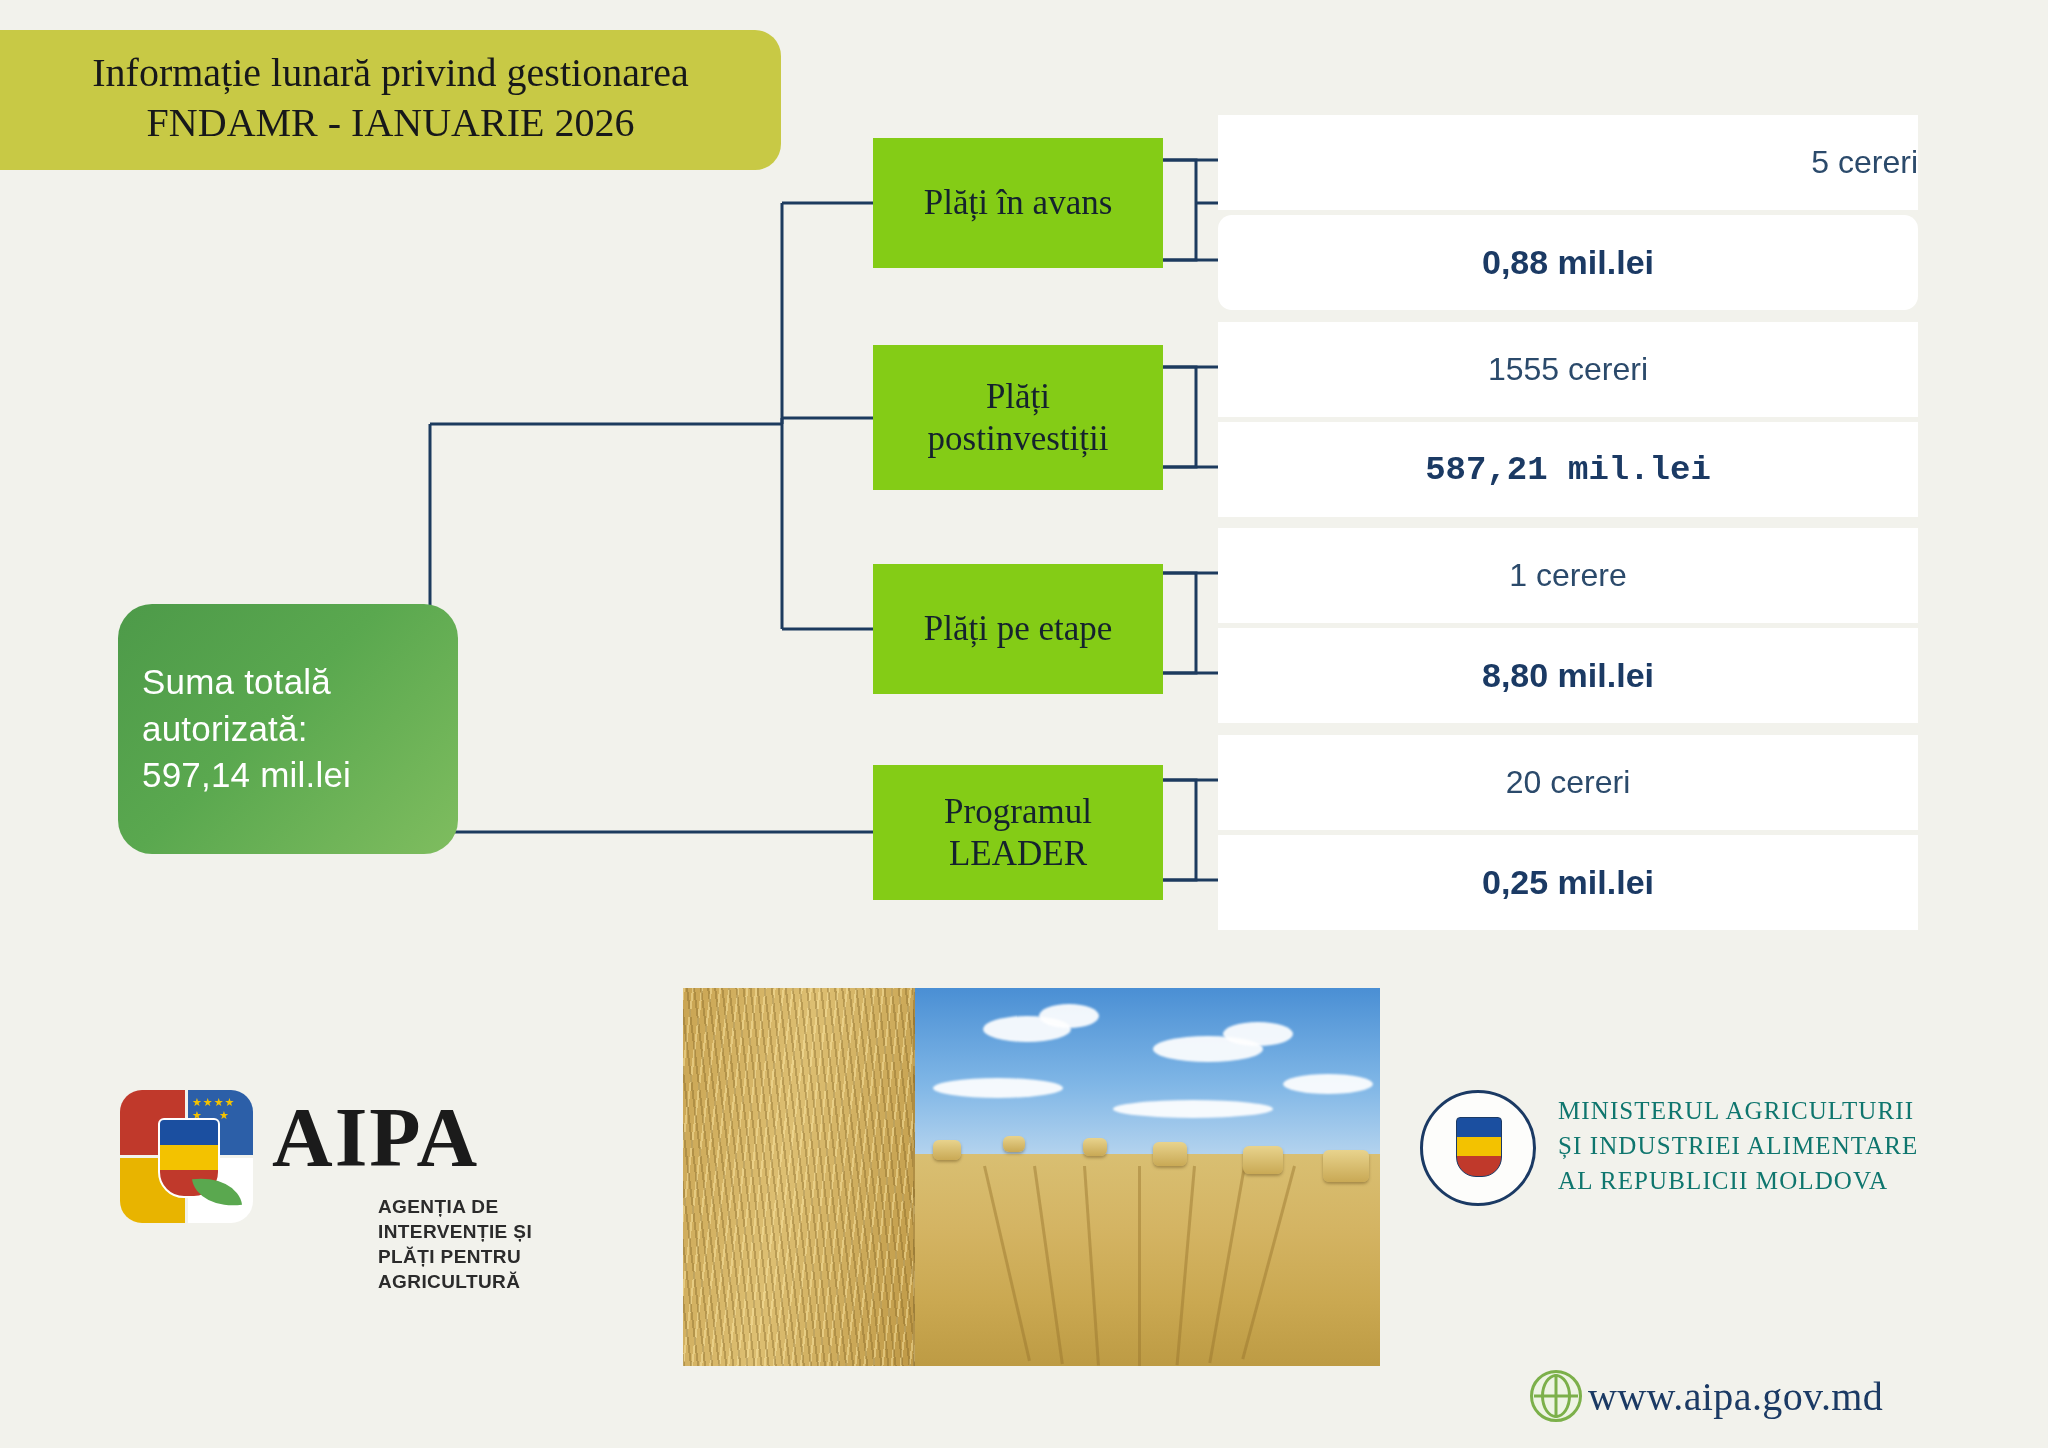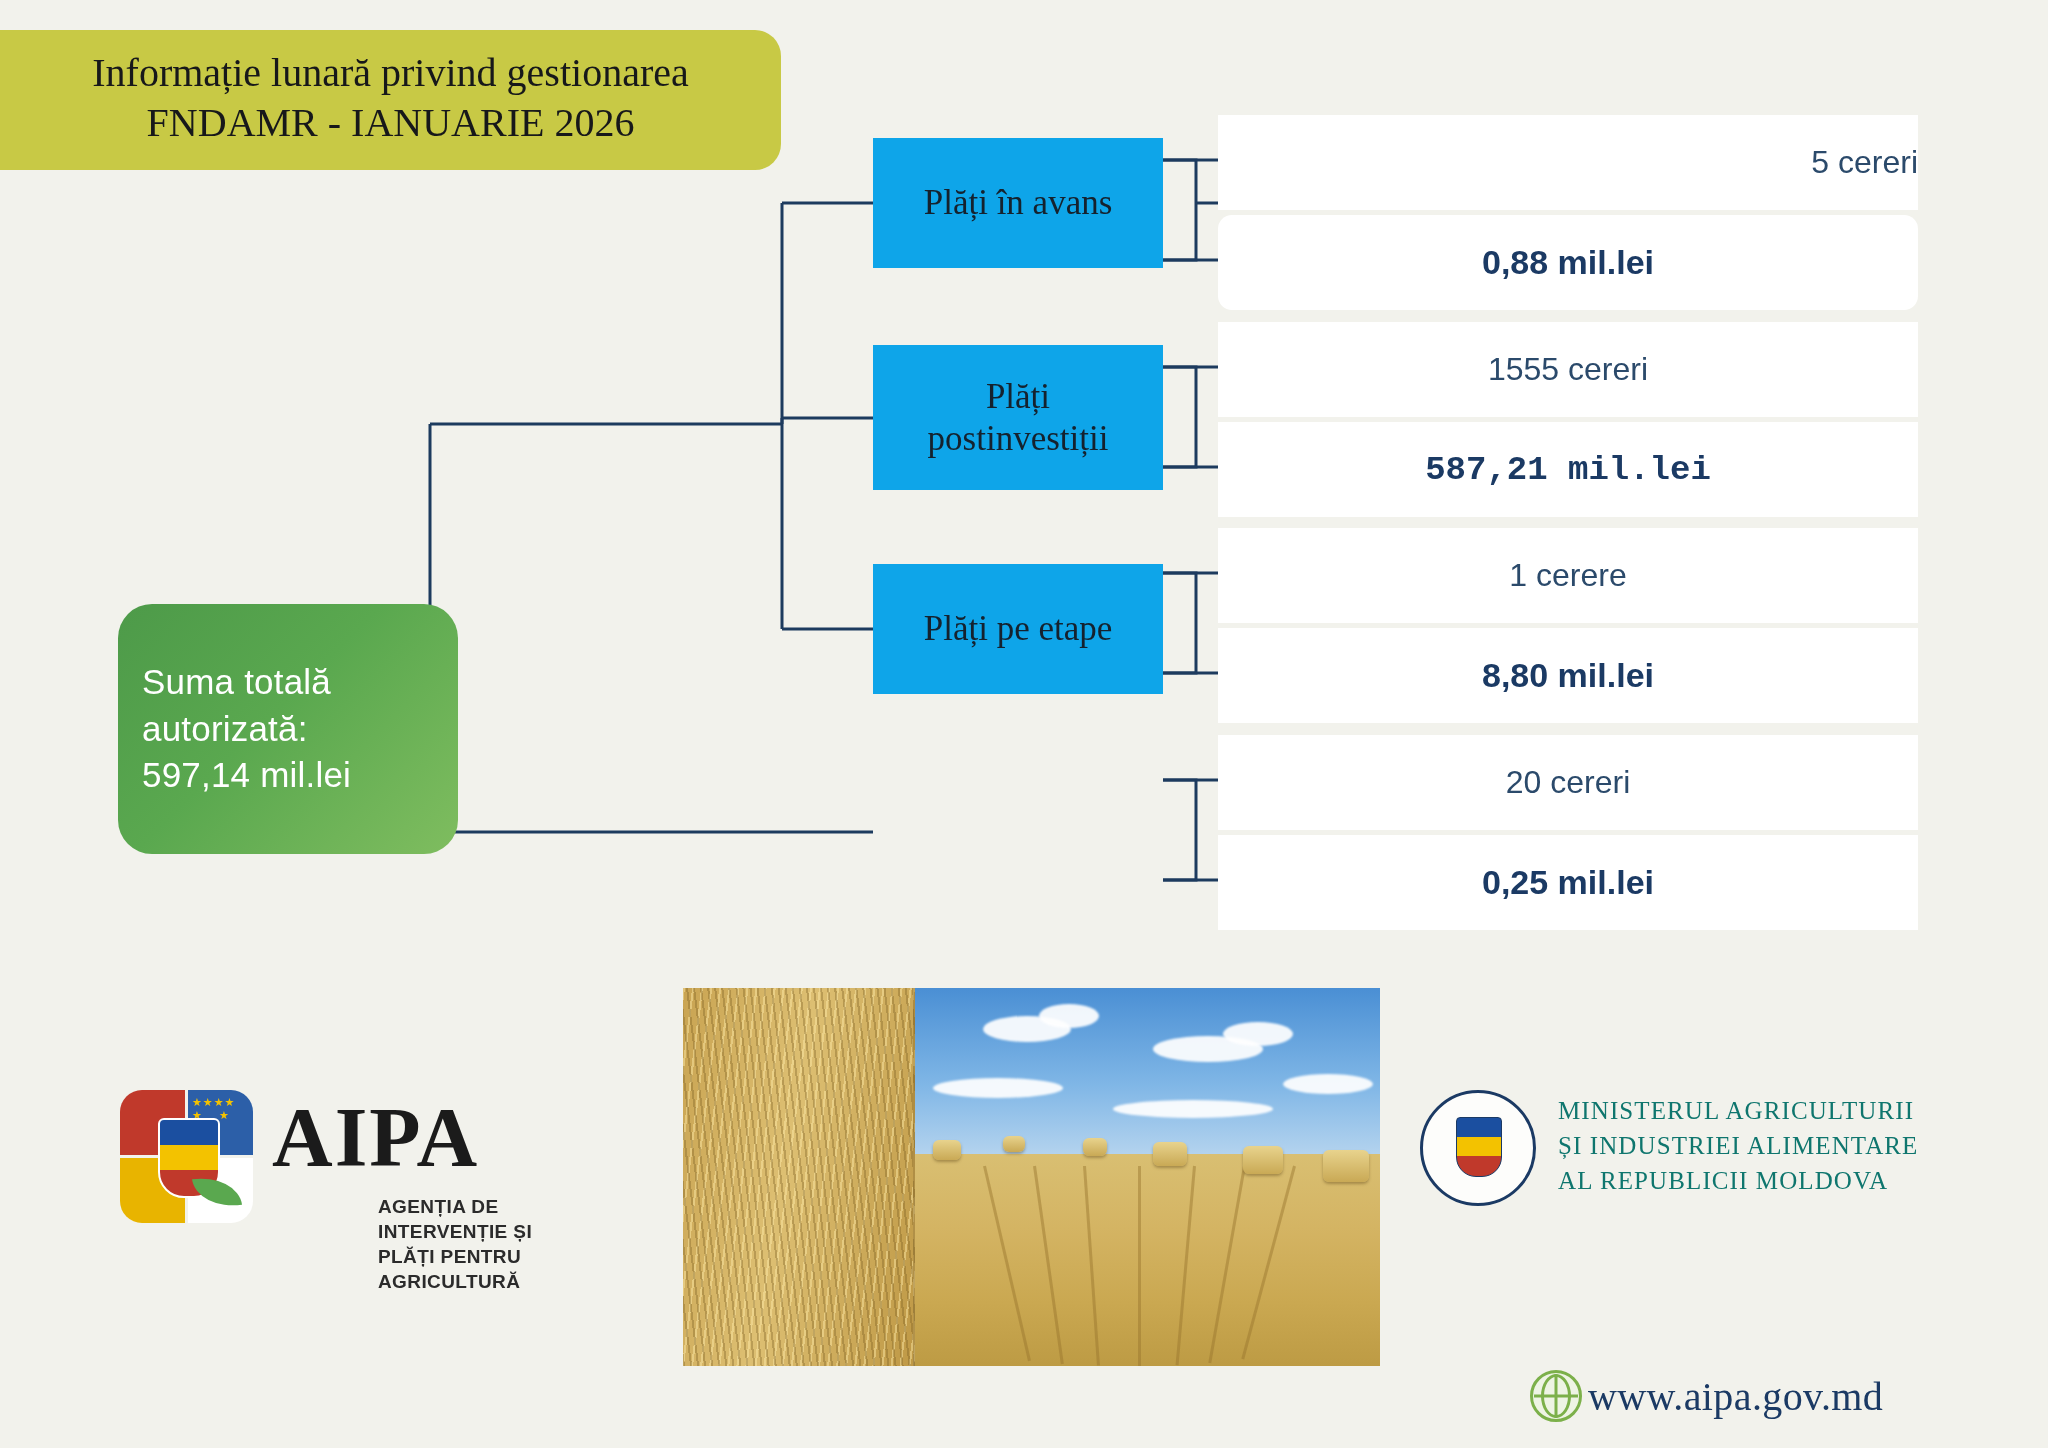--- a/index.html
+++ b/index.html
@@ -63,21 +63,21 @@
   #total-box .t-line {
     font-size: 35px;
     line-height: 1.33;
     letter-spacing: .2px;
   }
 
   
   .cat-box {
     position: absolute;
     width: 290px;
-    background: #0ea5e9;
+    background: #84cc16;
     display: flex;
     align-items: center;
     justify-content: center;
     text-align: center;
     color: #15222e;
     font-family: "Liberation Serif", serif;
     font-size: 35px;
     line-height: 1.2;
     box-sizing: border-box;
   }
@@ -374,20 +374,26 @@
   </div>
   <div class="cat-box" id="cat-post">
     <div>
       <div>Plăți</div>
       <div>postinvestiții</div>
     </div>
   </div>
   <div class="cat-box" id="cat-etape">
     <div>
       <div>Plăți pe etape</div>
+    </div>
+  </div>
+  <div class="cat-box" id="cat-leader">
+    <div>
+      <div>Programul</div>
+      <div>LEADER</div>
     </div>
   </div>
 
   <div class="val-card" id="card-avans-count">
     <span class="count">5 cereri</span>
   </div>
   <div class="val-card" id="card-avans-amount">
     <span class="amount">0,88 mil.lei</span>
   </div>
 

